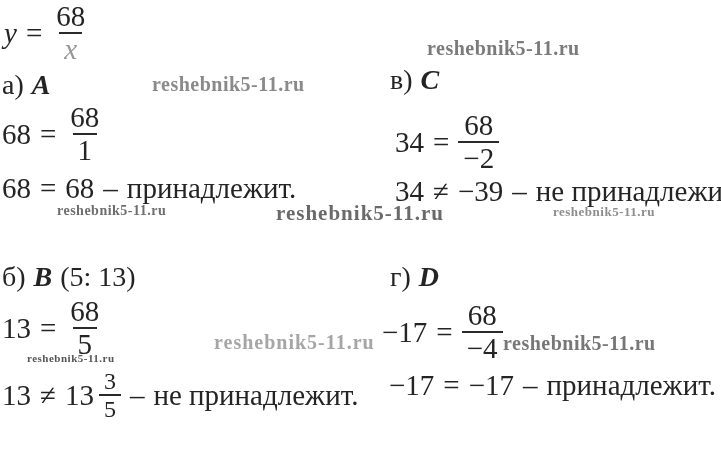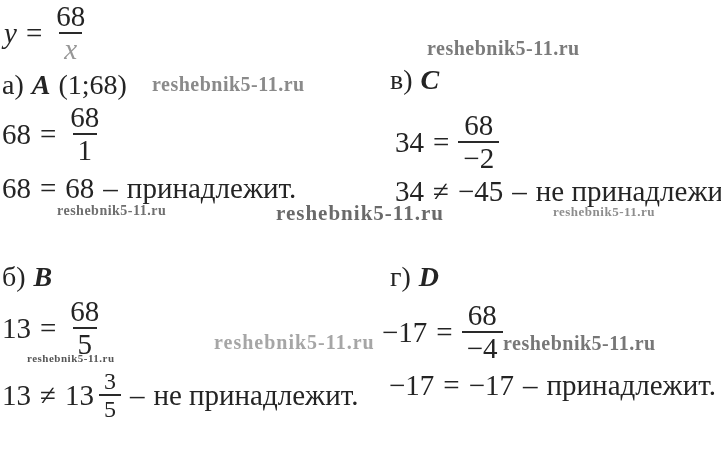--- a/index.html
+++ b/index.html
@@ -61,41 +61,41 @@
     <span>=</span>
     <span class="frac">
       <span class="num">68</span>
       <span class="den var" style="color: rgb(151, 151, 151);">x</span>
     </span>
   </div>
 
   <div class="row heading" style="left:2px; top:70px;">
     <span>а)</span>
     <span class="pt">A</span>
-    <span>(1;68)</span>
   </div>
   <div class="row" style="left:2px; top:103px;">
     <span>68</span>
     <span>=</span>
     <span class="frac">
       <span class="num">68</span>
       <span class="den">1</span>
     </span>
   </div>
   <div class="row" style="left:2px; top:173px;">
     <span>68</span>
     <span>=</span>
     <span>68</span>
     <span>–</span>
     <span>принадлежит.</span>
   </div>
 
   <div class="row heading" style="left:2px; top:262px;">
     <span>б)</span>
     <span class="pt">B</span>
+    <span>(5: 13)</span>
   </div>
   <div class="row" style="left:2px; top:297px;">
     <span>13</span>
     <span>=</span>
     <span class="frac">
       <span class="num">68</span>
       <span class="den">5</span>
     </span>
   </div>
   <div class="row" style="left:2px; top:369px;">
@@ -118,21 +118,21 @@
     <span>34</span>
     <span>=</span>
     <span class="frac">
       <span class="num">68</span>
       <span class="den">−2</span>
     </span>
   </div>
   <div class="row" style="left:395px; top:176px;">
     <span>34</span>
     <span>≠</span>
-    <span>−45</span>
+    <span>−39</span>
     <span>–</span>
     <span>не принадлежит.</span>
   </div>
 
   <div class="row heading" style="left:390px; top:262px;">
     <span>г)</span>
     <span class="pt">D</span>
   </div>
   <div class="row" style="left:382px; top:301px;">
     <span>−17</span>

